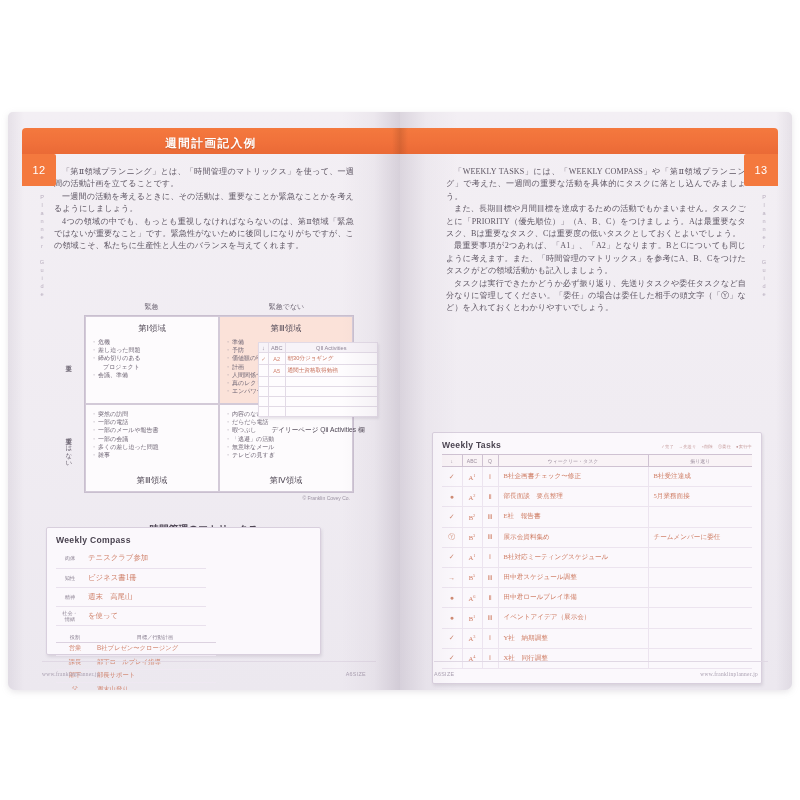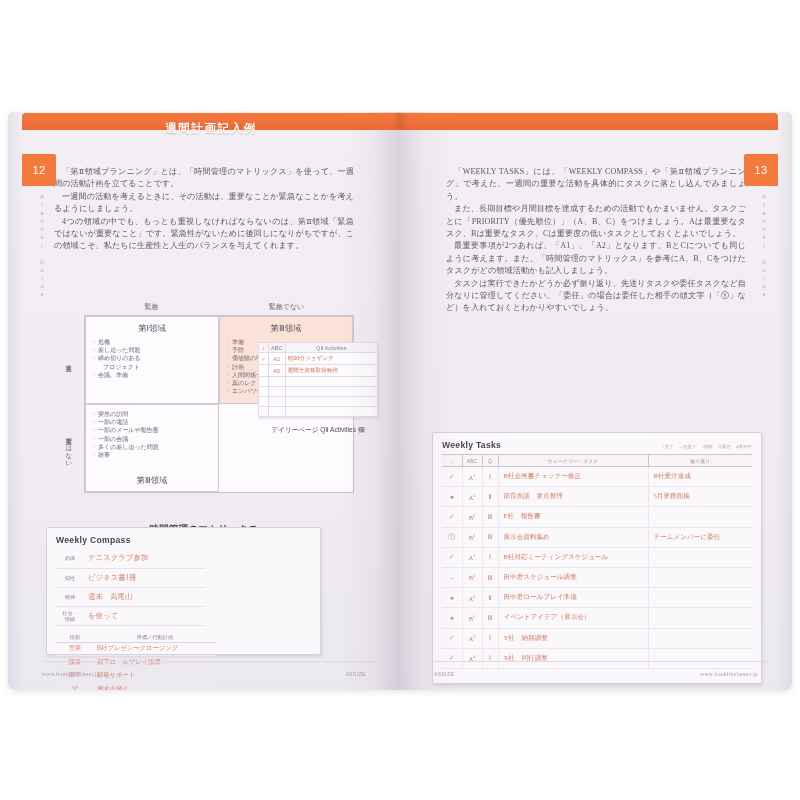--- a/index.html
+++ b/index.html
@@ -53,21 +53,21 @@
     pointer-events:none; z-index:2;
   }
   #page-right::before {
     content:""; position:absolute; top:0; right:0; width:16px; height:100%;
     background: linear-gradient(270deg, rgba(160,150,168,.16), rgba(160,150,168,0));
     pointer-events:none; z-index:2;
   }
 
   
   .topband {
-    position:absolute; top:1px; height:17px;
+    position:absolute; top:16px; height:26px;
     background: linear-gradient(180deg,#f4793e 0%, #f0703a 60%, #ea6a36 100%);
     z-index: 3;
   }
   #band-left  { left: 14px;  right: 0;  border-radius: 4px 0 0 0; }
   #band-right { left: 0;  right: 14px;  border-radius: 0 4px 0 0; }
   #band-left::after{
     content:""; position:absolute; right:0; top:0; width:8px; height:100%;
     background: linear-gradient(90deg, rgba(190,90,45,0), rgba(150,70,35,.28));
   }
   #band-right::after{
@@ -284,20 +284,32 @@
                 <ul class="q-list">
                     <li>突然の訪問</li>
                     <li>一部の電話</li>
                     <li>一部のメールや報告書</li>
                     <li>一部の会議</li>
                     <li>多くの差し迫った問題</li>
                     <li>雑事</li>
                   </ul>
                 <div class="q-title bottom">第Ⅲ領域</div>
               </div>
+              <div class="qcell q4">
+                <ul class="q-list">
+                    <li>内容のない仕事</li>
+                    <li>だらだら電話</li>
+                    <li>暇つぶし</li>
+                    <li>「逃避」の活動</li>
+                    <li>無意味なメール</li>
+                    <li>テレビの見すぎ</li>
+                  </ul>
+                <div class="q-title bottom">第Ⅳ領域</div>
+                <div class="matrix-copy">© Franklin Covey Co.</div>
+              </div>
             </div>
           </div>
           <div id="matrix-caption">時間管理のマトリックス</div>
         </div>
 
         <div id="qii-box">
           <table id="qii-table">
             <thead>
               <tr>
                 <th>↓</th>

